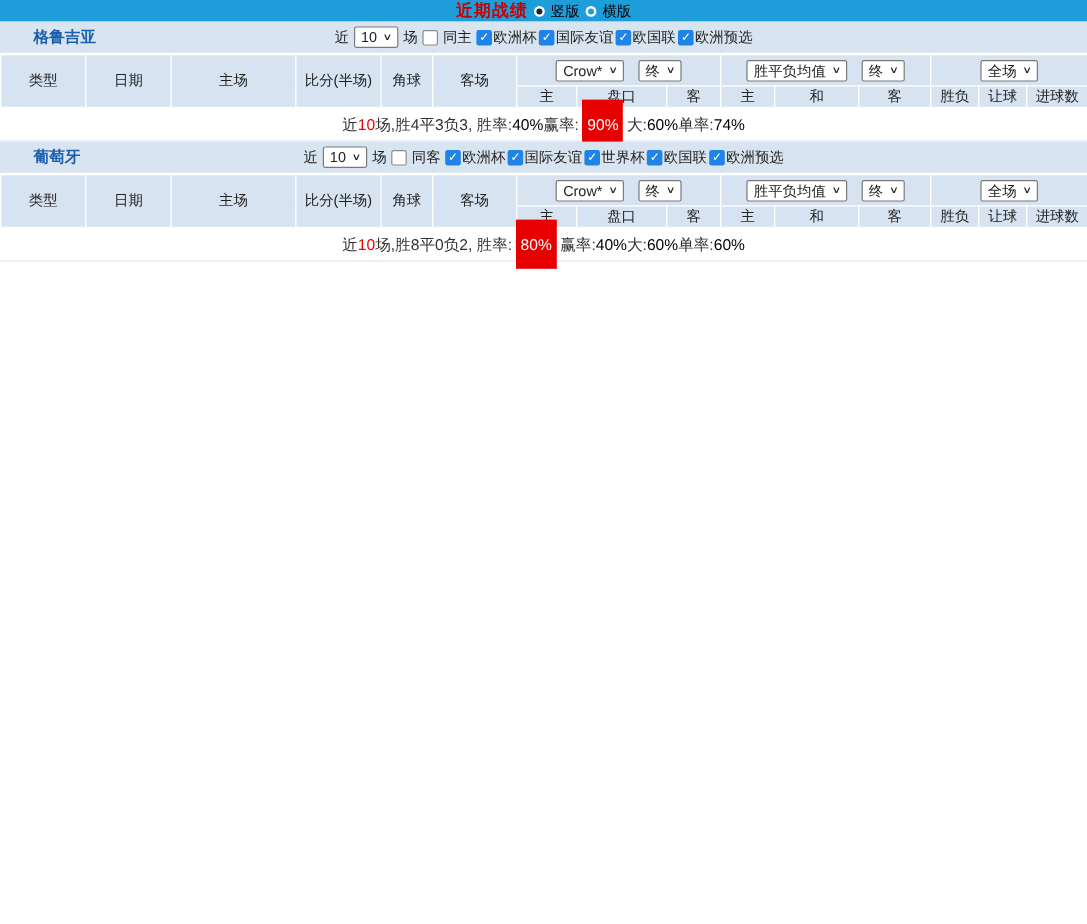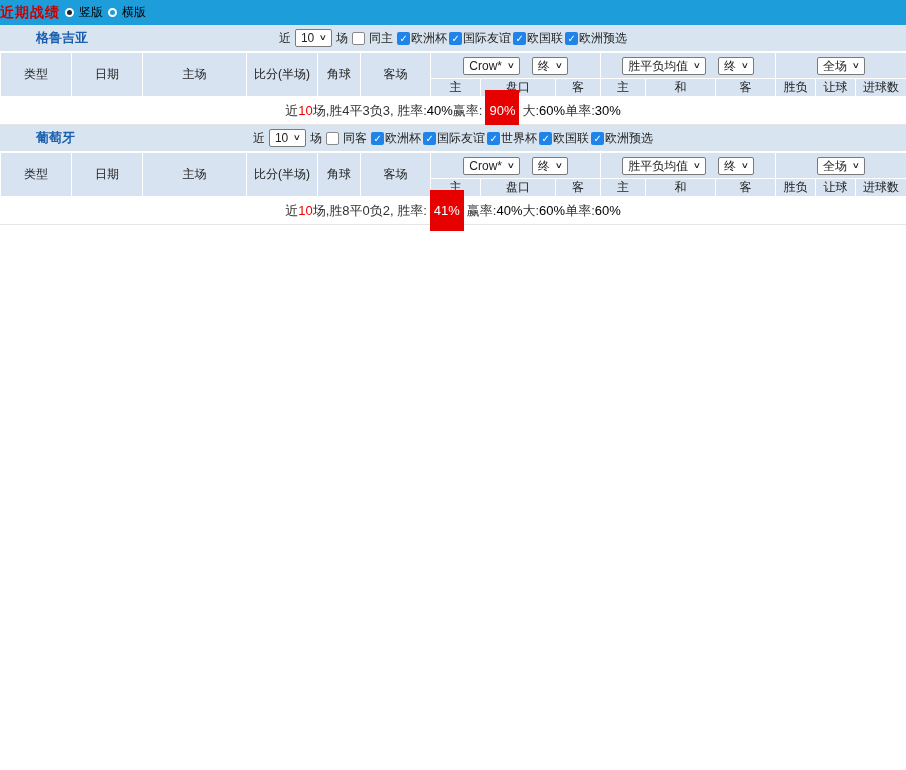--- a/index.html
+++ b/index.html
@@ -3,37 +3,37 @@
 <meta charset="utf-8">
 <style>
   * { box-sizing: border-box; margin: 0; padding: 0; }
   body {
     width: 906px; height: 770px; overflow: hidden;
     font-family: "Liberation Sans", "DejaVu Sans", sans-serif;
     background: #ffffff; font-size: 12px; color: #333;
   }
   
   .topbar {
-    height: 25px; background: #1E9DDB;
-    display: flex; align-items: center; gap: 5px;
+    height: 18px; background: #1E9DDB;
+    display: flex; align-items: center; justify-content: center; gap: 5px;
   }
   .topbar .title { color: #CC0000; font-weight: bold; font-size: 14px; letter-spacing: 1px; }
   .radio {
     display: inline-block; width: 9px; height: 9px; border-radius: 50%;
     border: 2px solid #ffffff; vertical-align: middle;
   }
   .radio.sel { background: #1b2430; }
   .radio.unsel { background: transparent; }
   .topbar .rlabel { color: #000000; font-size: 12px; }
   
   .section-head {
     height: 27px; background: #D8E5F1; position: relative;
     display: flex; align-items: center; border-bottom: 1px solid #ffffff;
   }
-  .team-name { position: absolute; left: 36px; color: #1B5FAE; font-weight: bold; font-size: 13px; }
+  .team-name { position: absolute; left: 28px; color: #1B5FAE; font-weight: bold; font-size: 13px; }
   .filters {
     position: absolute; left: 0; right: 0;
     display: flex; align-items: center; justify-content: center; gap: 4px; font-size: 12px; color: #222;
   }
   .dd {
     display: inline-flex; align-items: center; gap: 6px;
     border: 1px solid #7a7a7a; background: #ffffff; border-radius: 2px;
     padding: 1px 5px; font-size: 12px; color: #222; line-height: 14px; cursor: default;
   }
   .dd .caret { font-size: 8px; color: #222; transform: scaleX(1.4); }
@@ -181,21 +181,21 @@
   <div class="summary">
       <span class="seg-plain">近</span>
       <span class="seg-red">10</span>
       <span class="seg-plain">场,胜4平3负3, 胜率:</span>
       <span class="seg-blue">40%</span>
       <span class="seg-plain"> 赢率:</span>
       <span class="seg-hl">90%</span>
       <span class="seg-plain"> 大:</span>
       <span class="seg-blue">60%</span>
       <span class="seg-plain"> 单率:</span>
-      <span class="seg-blue">30%</span>
+      <span class="seg-blue">74%</span>
     </div>
 </div>
 
 <div class="section">
   <div class="section-head">
     <span class="team-name">葡萄牙</span>
     <div class="filters">
       <span>近</span>
       <span class="dd">
           <span>10</span>
@@ -298,21 +298,21 @@
         <th>让球</th>
         <th>进球数</th>
       </tr>
     </thead>
     <tbody></tbody>
   </table>
   <div class="summary">
       <span class="seg-plain">近</span>
       <span class="seg-red">10</span>
       <span class="seg-plain">场,胜8平0负2, 胜率:</span>
-      <span class="seg-hl">41%</span>
+      <span class="seg-hl">80%</span>
       <span class="seg-plain"> 赢率:</span>
       <span class="seg-blue">40%</span>
       <span class="seg-plain"> 大:</span>
       <span class="seg-blue">60%</span>
       <span class="seg-plain"> 单率:</span>
       <span class="seg-blue">60%</span>
     </div>
 </div>
 
 </body></html>

